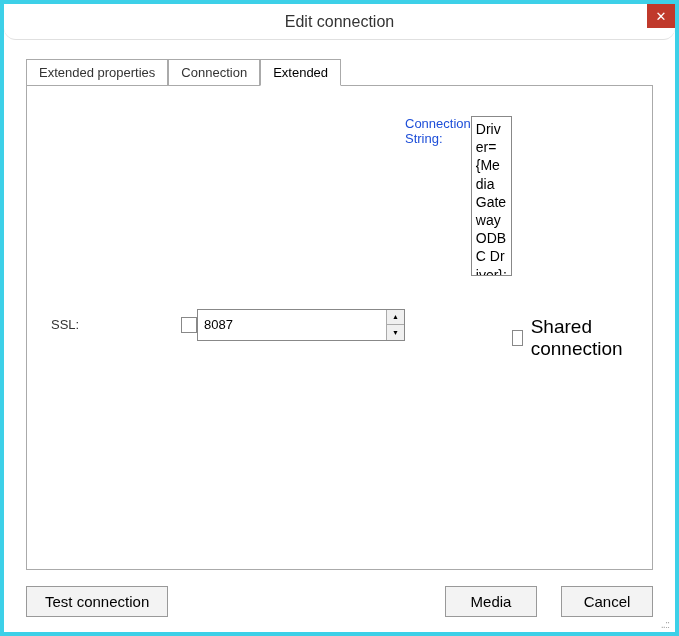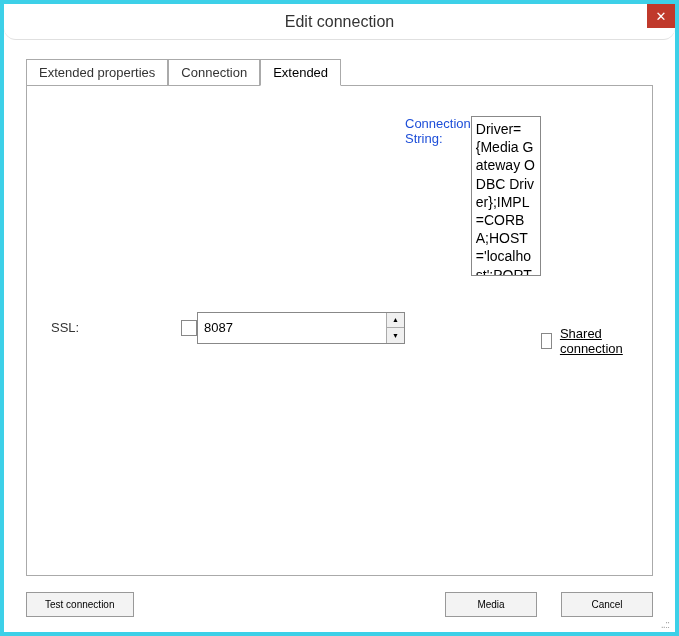--- a/index.html
+++ b/index.html
@@ -158,31 +158,31 @@
       outline: none;
       line-height: 1.3;
       word-break: break-all;
     }
     .shared-row {
       display: flex;
       align-items: center;
       margin-top: 12px;
     }
     .shared-row .checkbox { margin-right: 8px; }
-    .shared-label { font-size: 13px; text-decoration: underline; }
+    .shared-label { font-size: 19px; }
     .footer {
       display: flex;
       padding: 6px 22px 2px 22px;
       align-items: center;
     }
     .btn {
       border: 1px solid #999;
       background: #f3f3f3;
       padding: 6px 18px;
-      font-size: 10px;
+      font-size: 15px;
       font-family: inherit;
       cursor: pointer;
       min-width: 92px;
       text-align: center;
     }
     .footer-spacer { flex: 1; }
     .footer .btn + .btn { margin-left: 24px; }
     .resize-grip {
       text-align: right;
       padding: 0 6px 2px 0;

